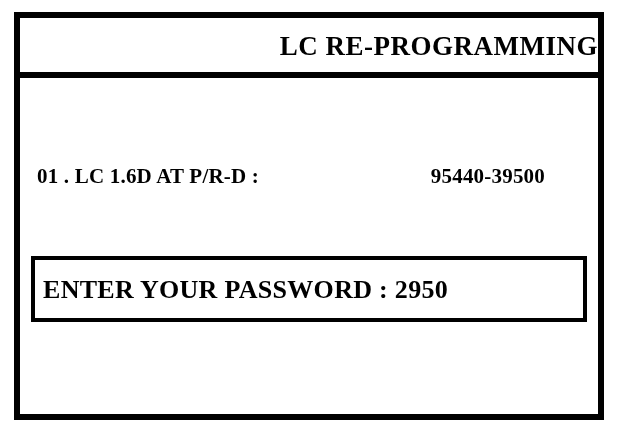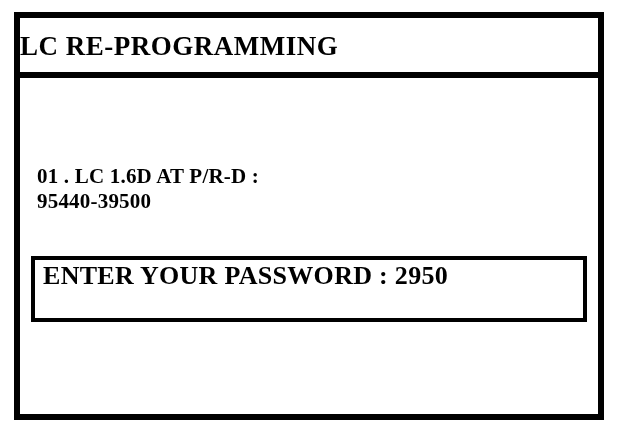--- a/index.html
+++ b/index.html
@@ -30,21 +30,21 @@
     flex-direction: column;
   }
 
   
   #title-bar {
     height: 60px;
     box-sizing: border-box;
     border-bottom: 6px solid #000000;
     display: flex;
     align-items: center;
-    justify-content: flex-start;
+    justify-content: flex-end;
     flex: 0 0 auto;
   }
   #title-text {
     font-size: 27px;
     font-weight: bold;
     letter-spacing: 0.5px;
     line-height: 1;
     white-space: nowrap;
     transform: translateY(1px);
   }
@@ -59,21 +59,20 @@
 
   
   #program-row {
     position: absolute;
     left: 17px;
     right: 17px;
     top: 86px;
     display: flex;
     align-items: baseline;
     white-space: nowrap;
-    flex-direction: column;
   }
   #program-label {
     font-size: 21px;
     font-weight: bold;
     letter-spacing: 0.2px;
   }
   #program-spacer {
     flex: 1 1 auto;
     min-width: 14px;
   }
@@ -88,21 +87,21 @@
   #password-box {
     position: absolute;
     left: 11px;
     top: 178px;
     width: 556px;
     height: 66px;
     box-sizing: border-box;
     border: 4px solid #000000;
     background: #ffffff;
     display: flex;
-    align-items: flex-start;
+    align-items: center;
   }
   #password-text {
     font-size: 26px;
     font-weight: bold;
     letter-spacing: 0.3px;
     padding-left: 8px;
     white-space: nowrap;
     transform: translateY(1px);
   }
 

